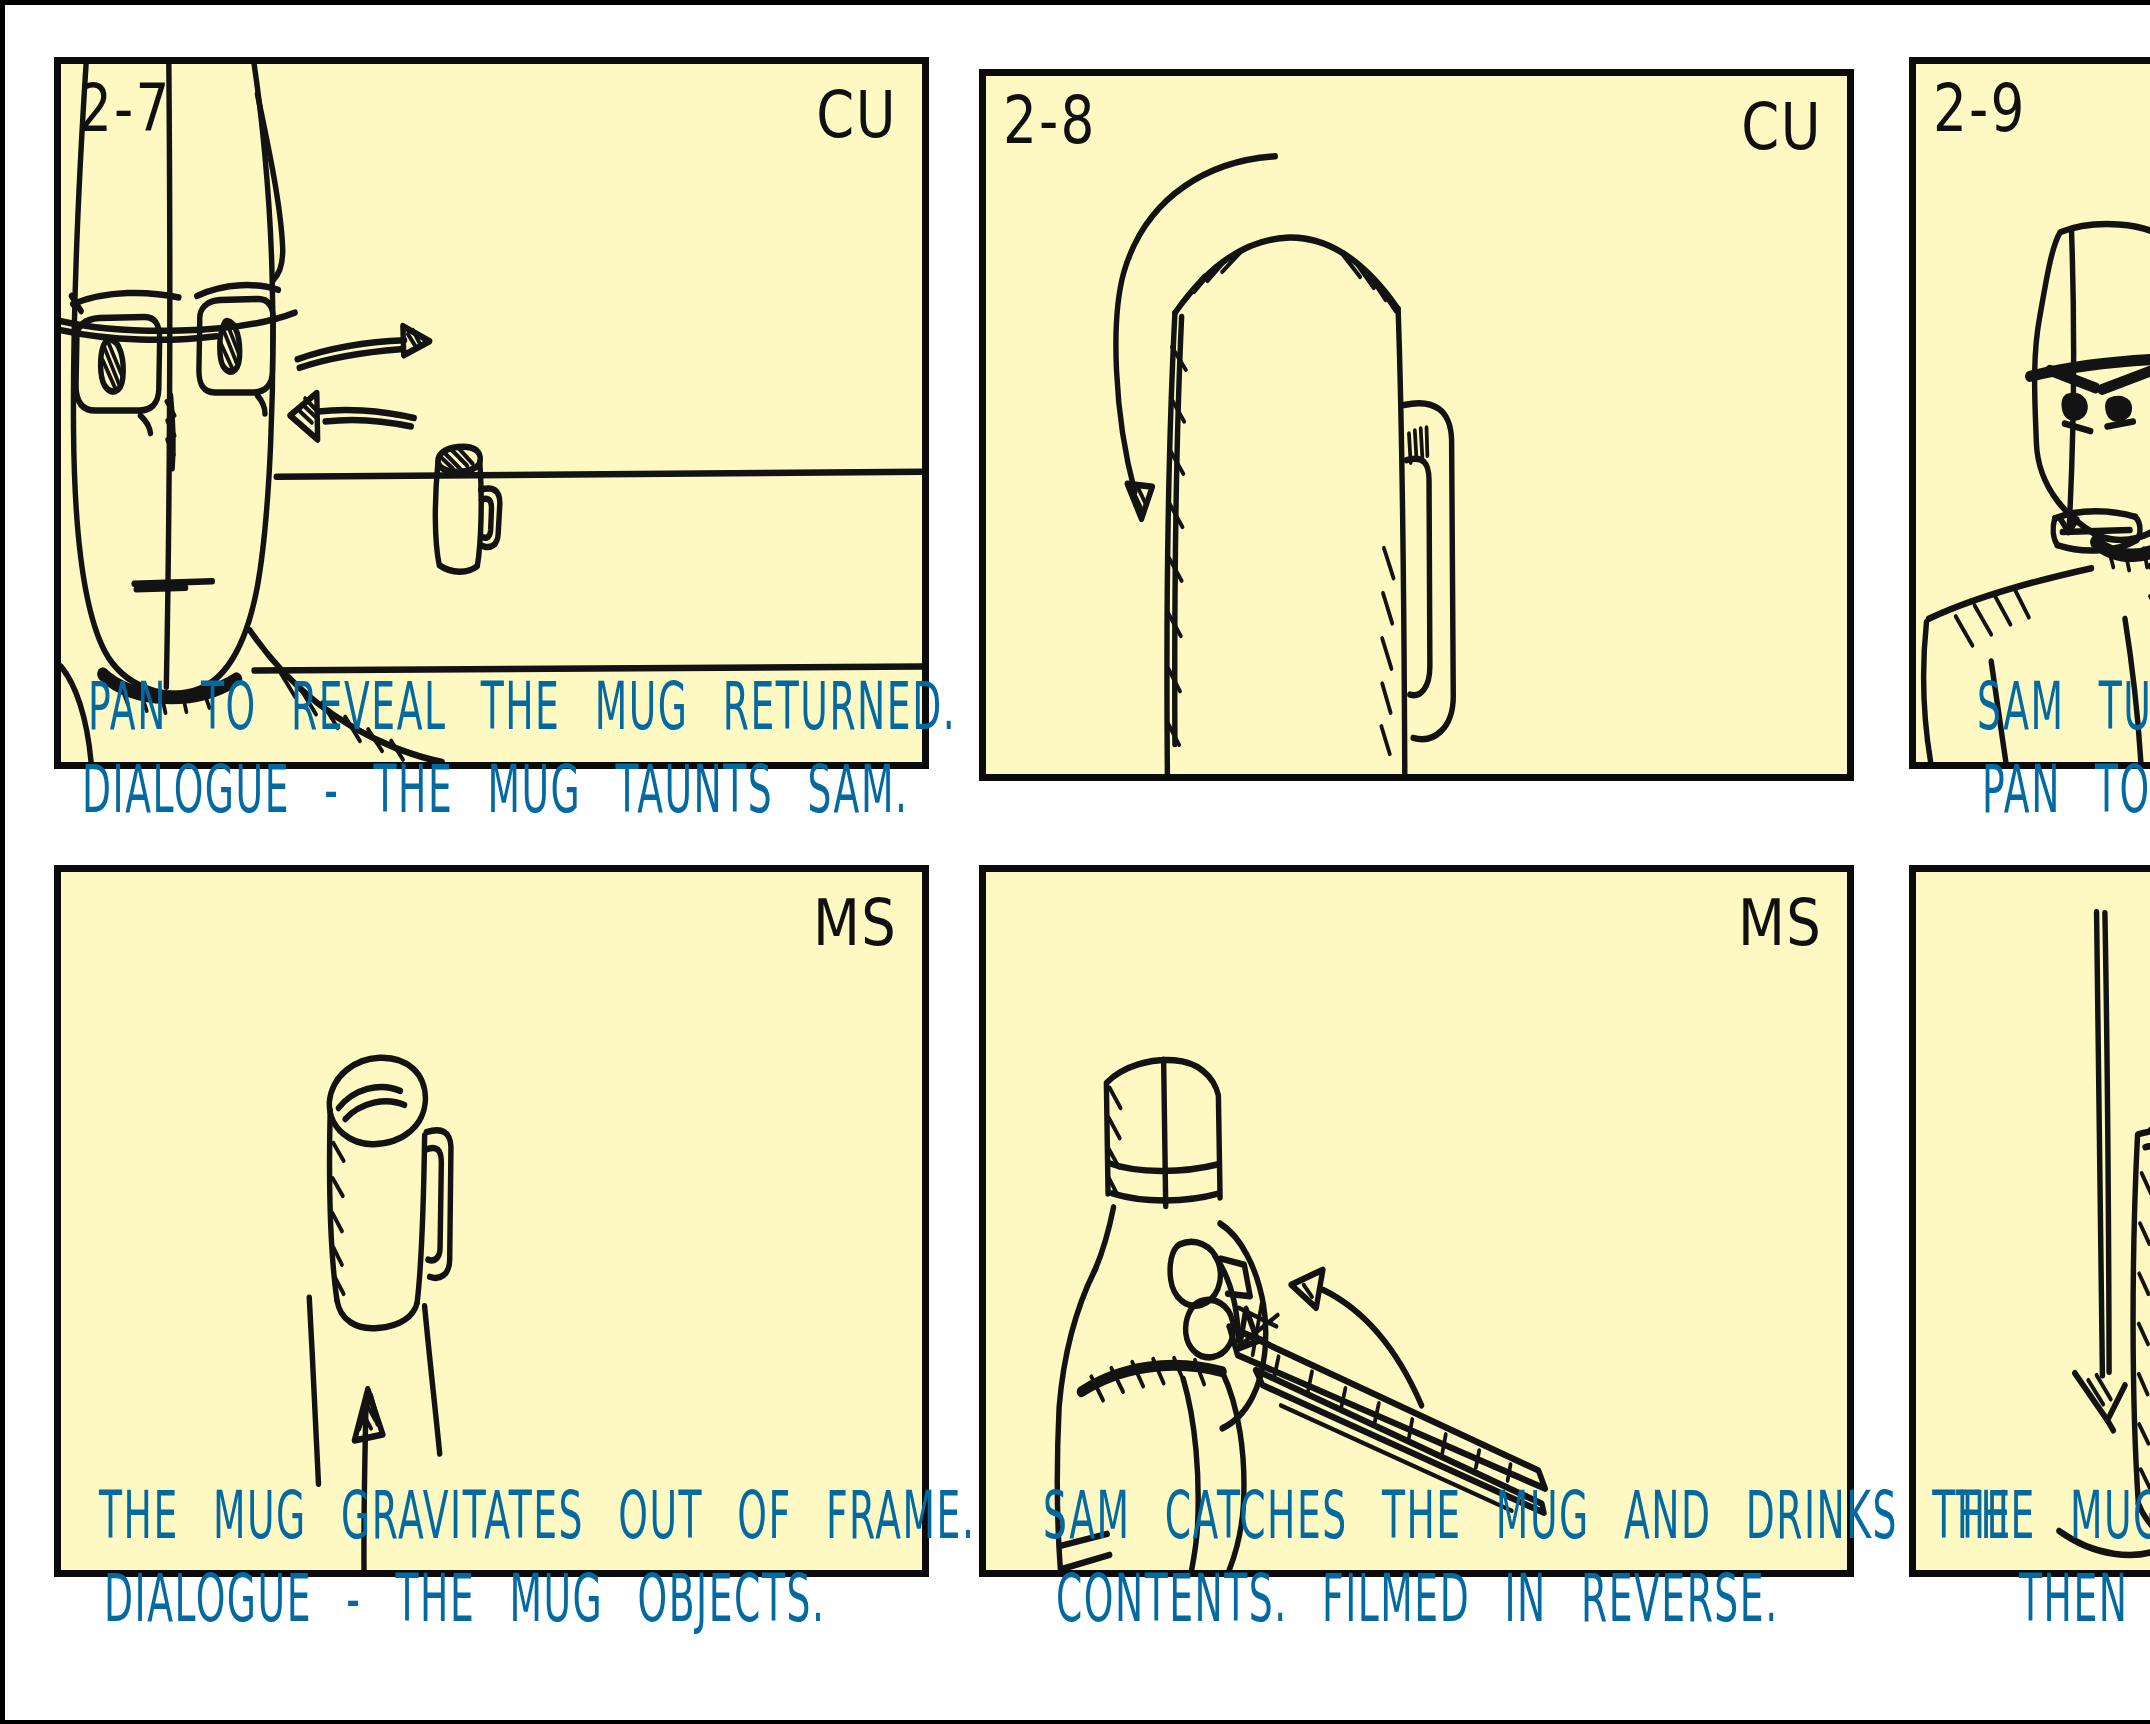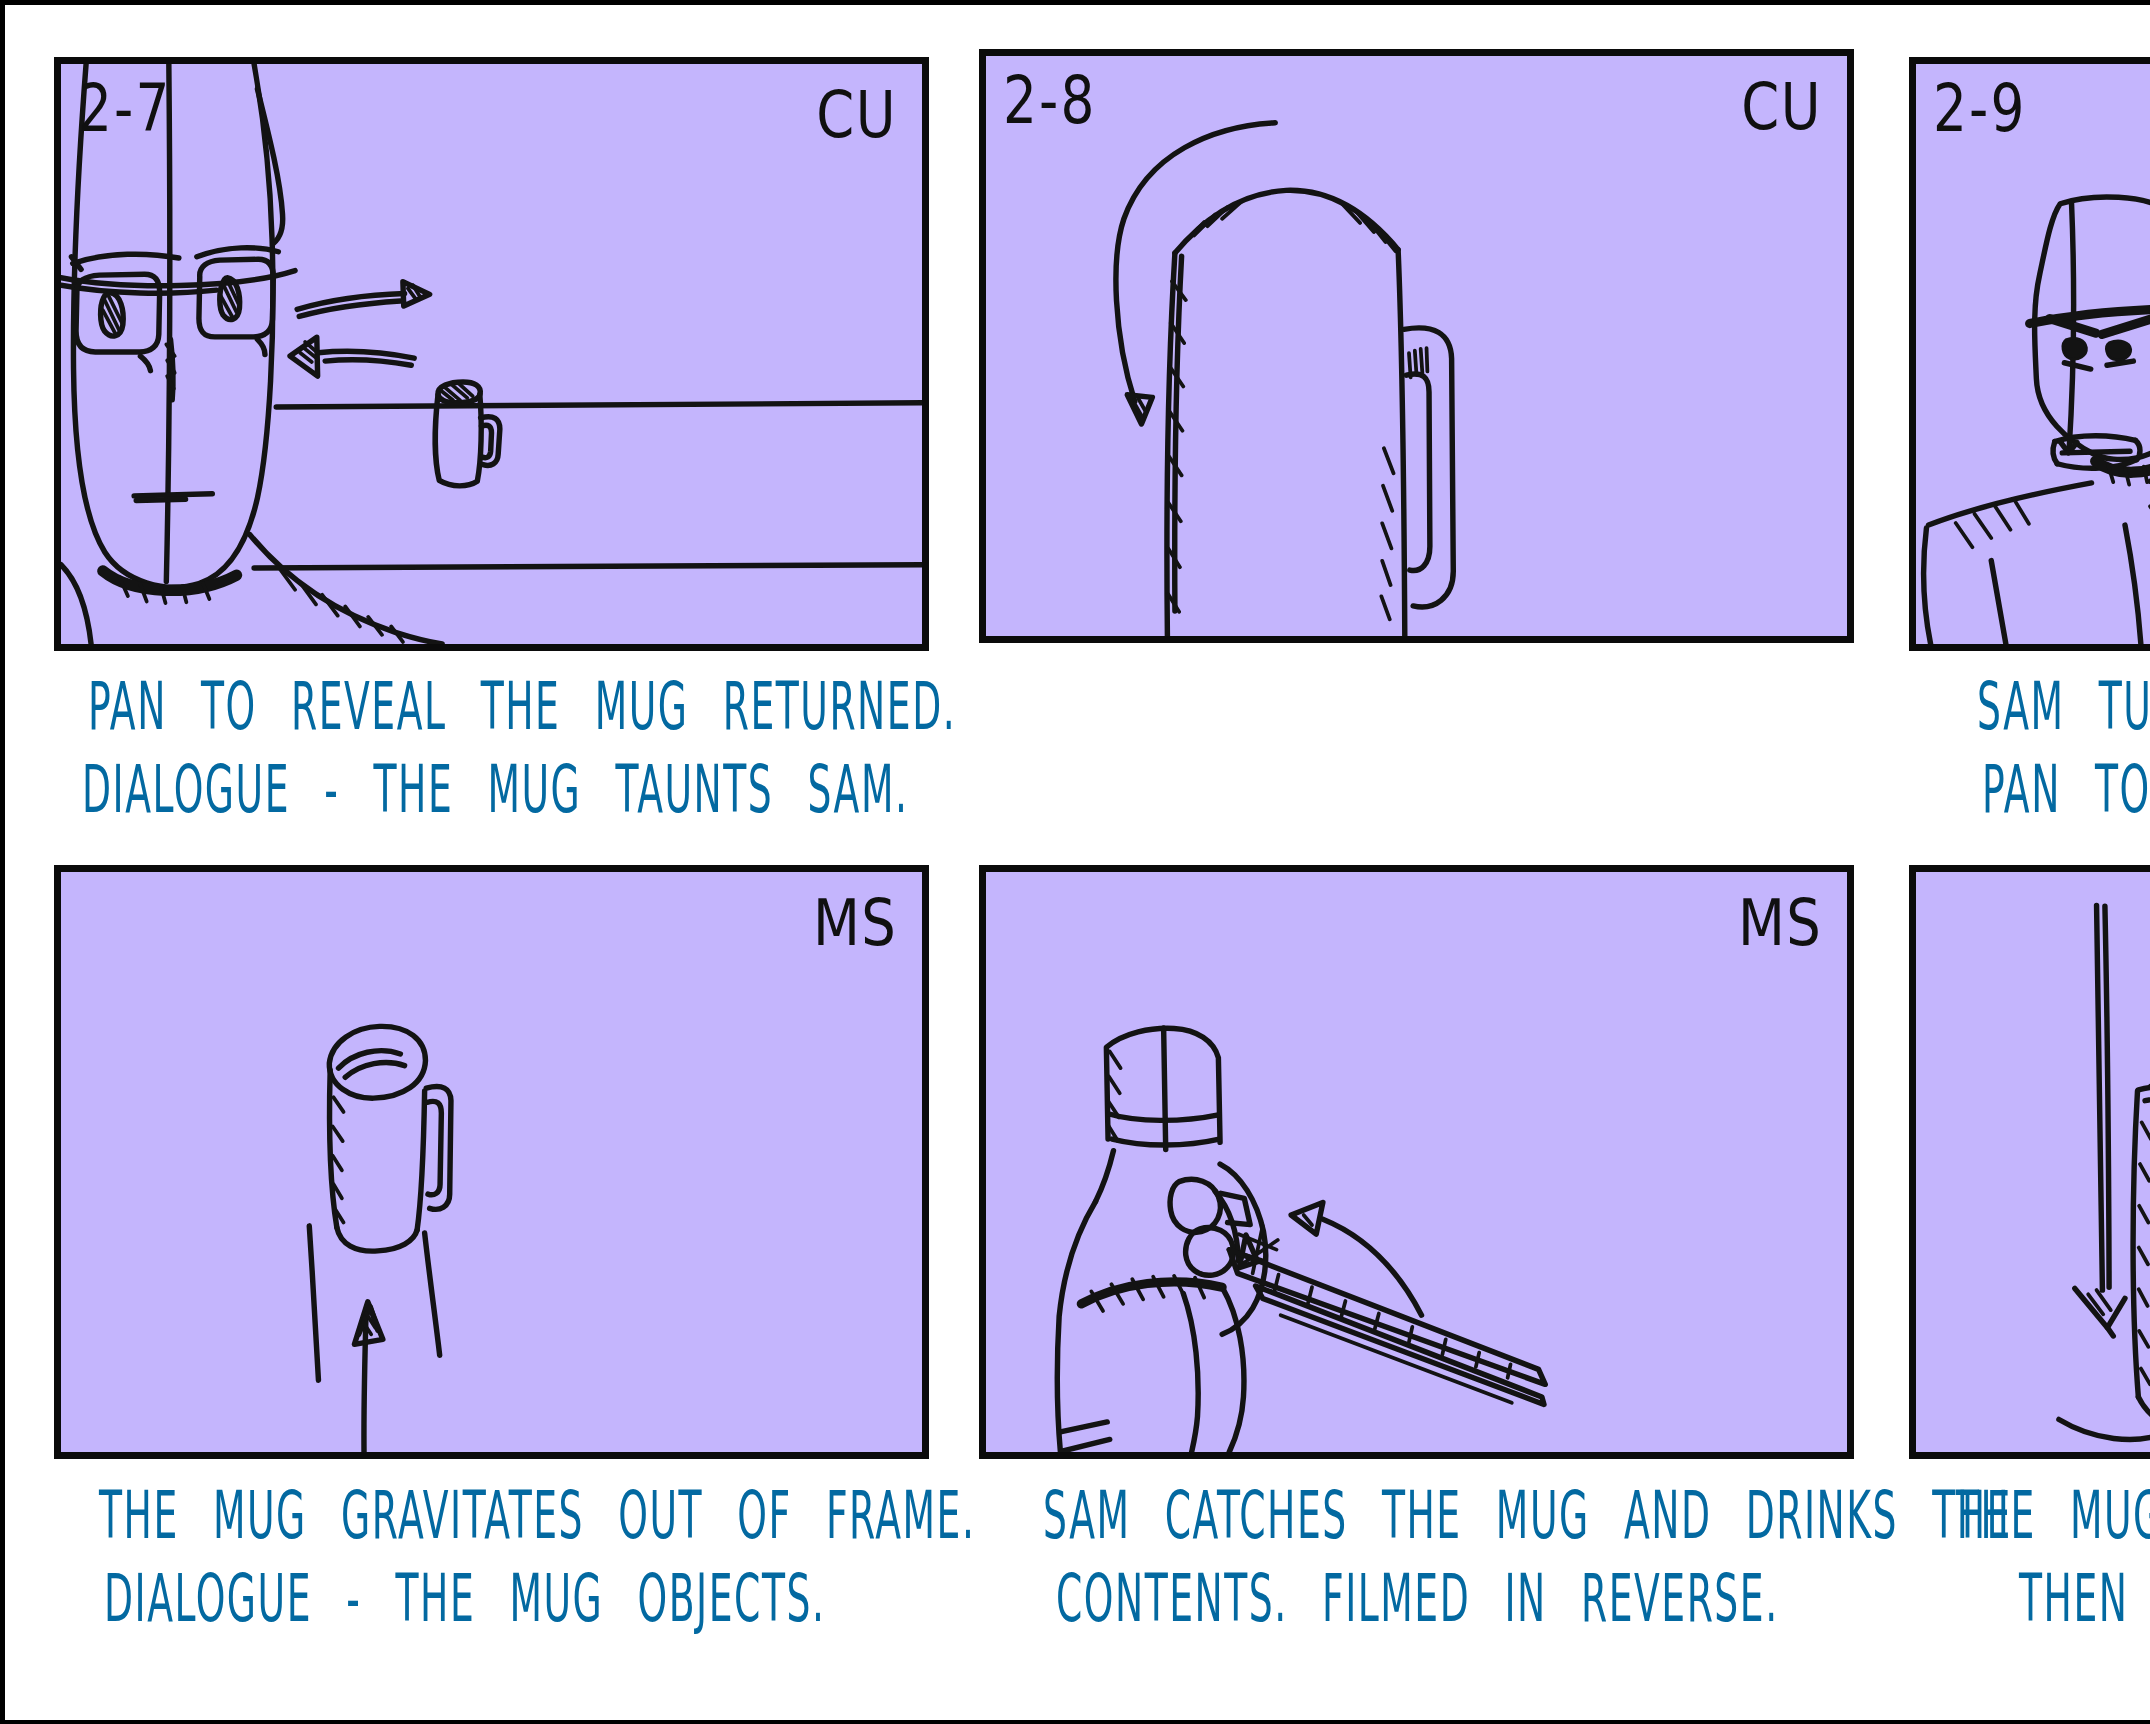--- a/index.html
+++ b/index.html
@@ -2,26 +2,26 @@
 <html style="font-size:6.9px"><head>
 <meta charset="utf-8">
 <style>
   html,body { margin:0; padding:0; background:#ffffff; }
   .page {
     position:relative; width:2833px; height:1725px;
     background:#ffffff; border:5.6px solid #000000; box-sizing:border-box;
     overflow:hidden; font-family:"DejaVu Sans", sans-serif; color:#101010;
   }
   .panel {
-    position:absolute; width:875px; height:594px;
-    border:7.3px solid #0b0b0b; box-sizing:border-box; background:#c4b5fd;
+    position:absolute; width:875px; height:712px;
+    border:7.3px solid #0b0b0b; box-sizing:border-box; background:#fef9c3;
   }
   .panel svg { width:100%; height:100%; display:block; }
   .p1 { left:49px;  top:52px;  }
-  .p2 { left:974px; top:44px;  }
+  .p2 { left:974px; top:64px;  }
   .p3 { left:1904px; top:52px;  }
   .p4 { left:49px;  top:860px; }
   .p5 { left:974px; top:860px; }
   .p6 { left:1904px; top:860px; }
 
   .scene-label {
     position:absolute; left:17px; top:12px; font-size:65px; line-height:1;
     transform:scaleX(0.82); transform-origin:left top; letter-spacing:2.6px;
   }
   .shot-label {

